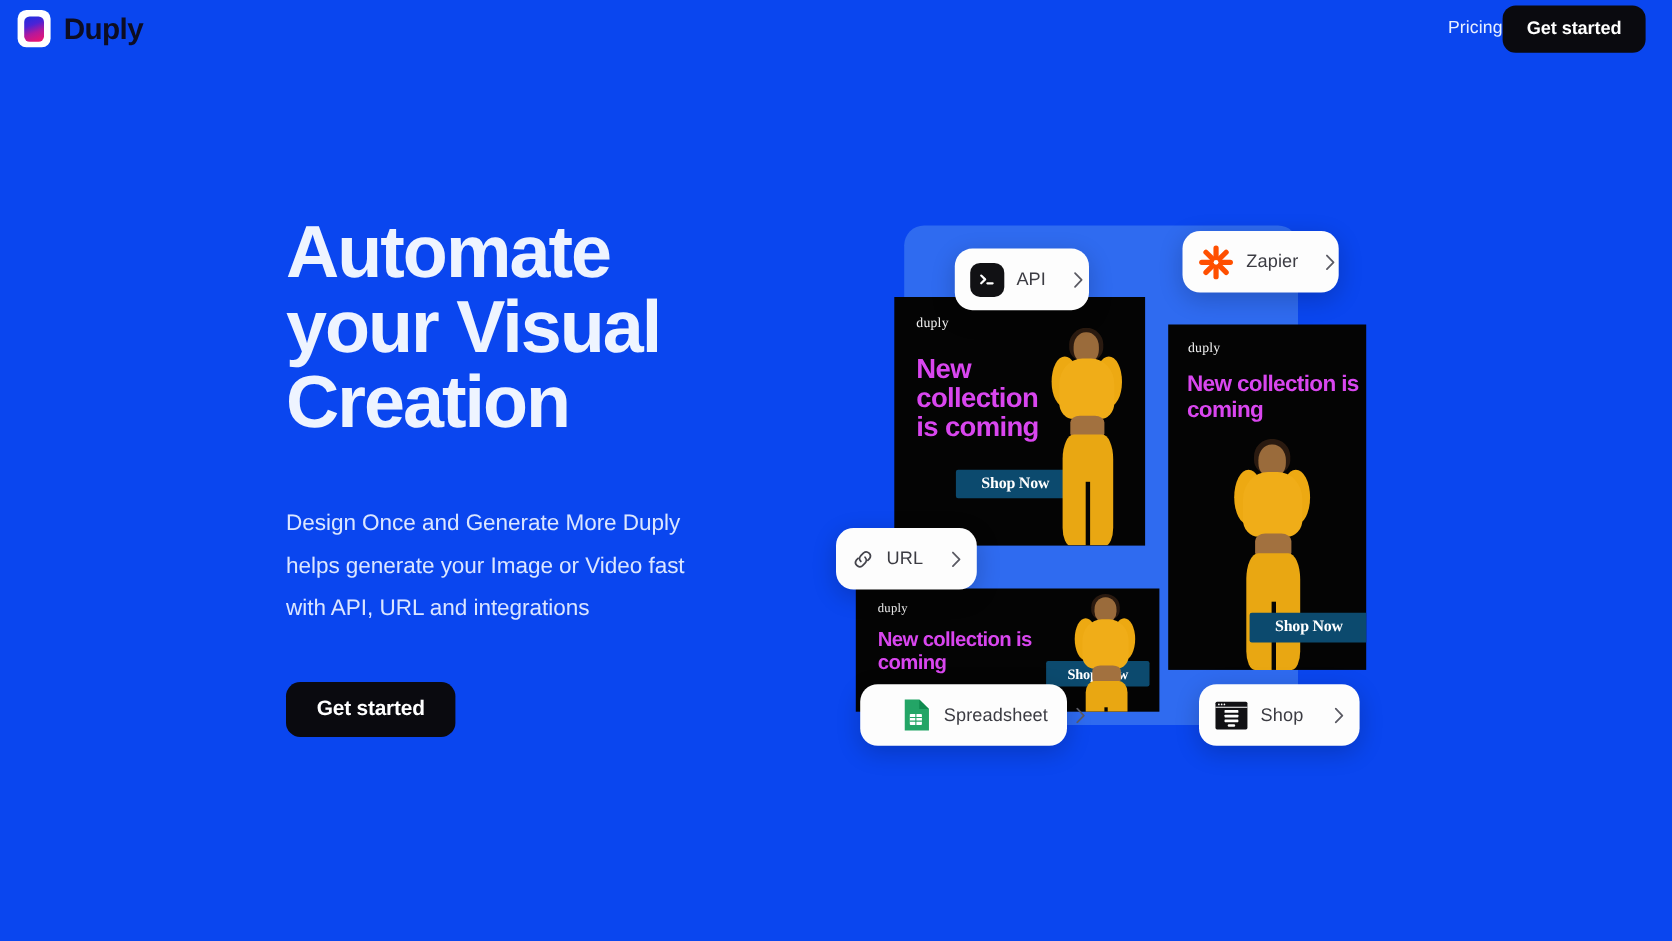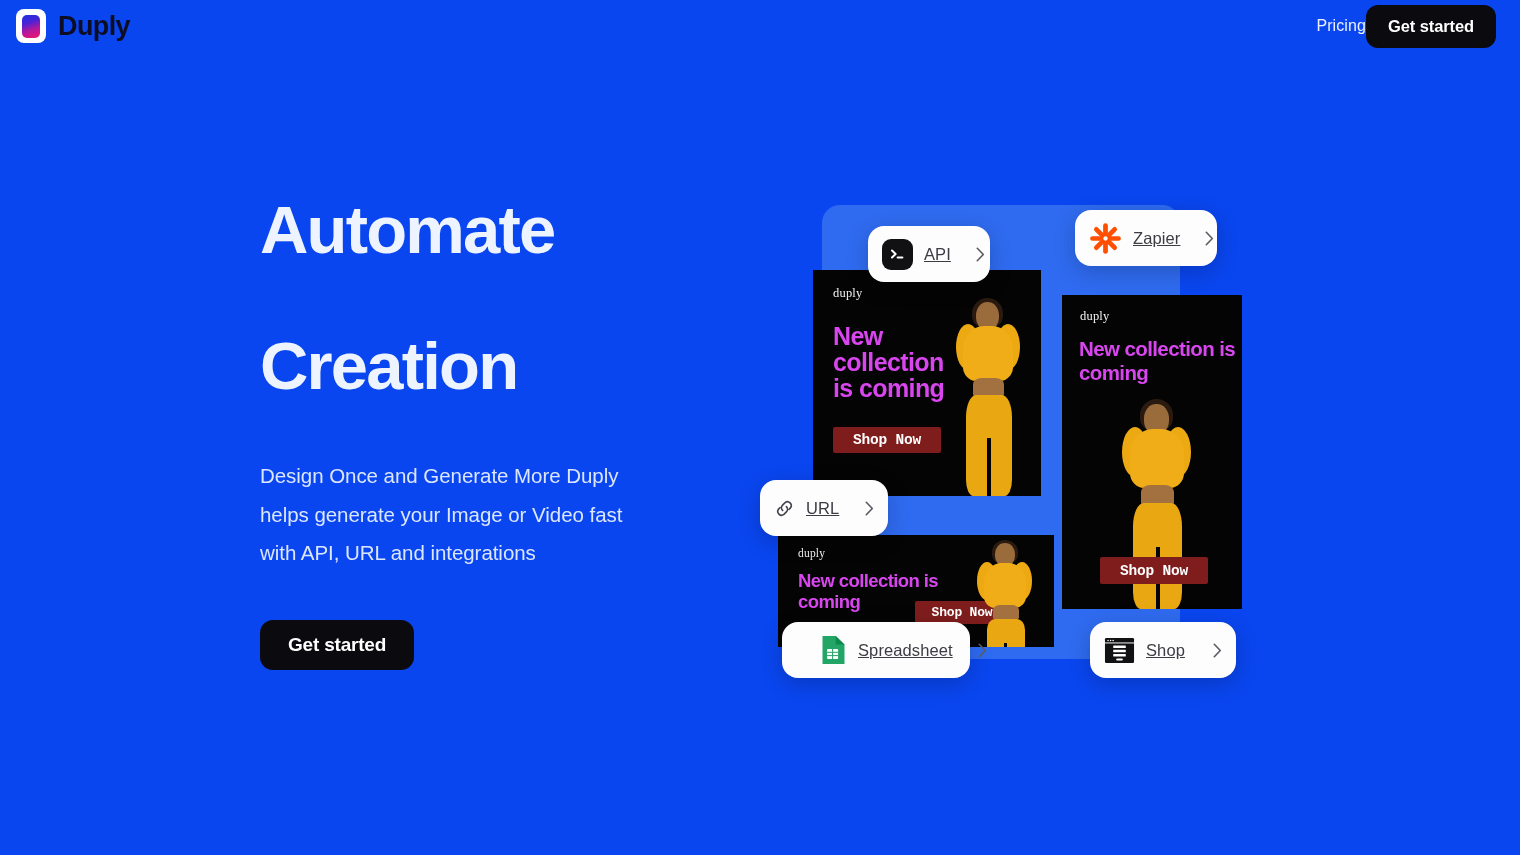--- a/index.html
+++ b/index.html
@@ -169,30 +169,31 @@
 
   .creative .headline {
     position: absolute;
     color: #d946ef;
     font-weight: 700;
     letter-spacing: -0.6px;
   }
 
   .creative .shop-btn {
     position: absolute;
-    background: #7f1d1d;
+    background: #0c4a6e;
     color: #ffffff;
     font-weight: 700;
     display: flex;
     align-items: center;
     justify-content: center;
     border: none;
-    font-family: Liberation Mono, monospace;
+    font-family: Liberation Serif, serif;
     cursor: pointer;
     letter-spacing: -0.2px;
+    margin-left: 36px;
   }
 
   
   .model {
     position: absolute;
     overflow: hidden;
   }
   .model .m-head {
     position: absolute;
     background: #9a6b3b;
@@ -302,21 +303,20 @@
     cursor: pointer;
     z-index: 30;
   }
 
   .pill-label {
     color: #3c3c43;
     font-size: 16.5px;
     font-weight: 400;
     letter-spacing: 0.1px;
     white-space: nowrap;
-    text-decoration: underline;
   }
 
   .pill-chevron {
     margin-left: auto;
     padding-left: 14px;
     color: #5a5a63;
     display: flex;
     align-items: center;
   }
 
@@ -361,21 +361,21 @@
     <a class="nav-link" href="#">Pricing</a>
     <button class="btn-dark-nav">Get started</button>
   </nav>
 
 </header>
 
 <section class="hero-left">
 
   <h1 class="hero-title">
     <span>Automate</span><br>
-    <br>
+    <span>your Visual</span><br>
     <span>Creation</span>
   </h1>
 
   <p class="hero-sub">Design Once and Generate More Duply helps generate your Image or Video fast with API, URL and integrations</p>
 
   <button class="btn-dark-cta">Get started</button>
 
 </section>
 
 <section class="collage">

